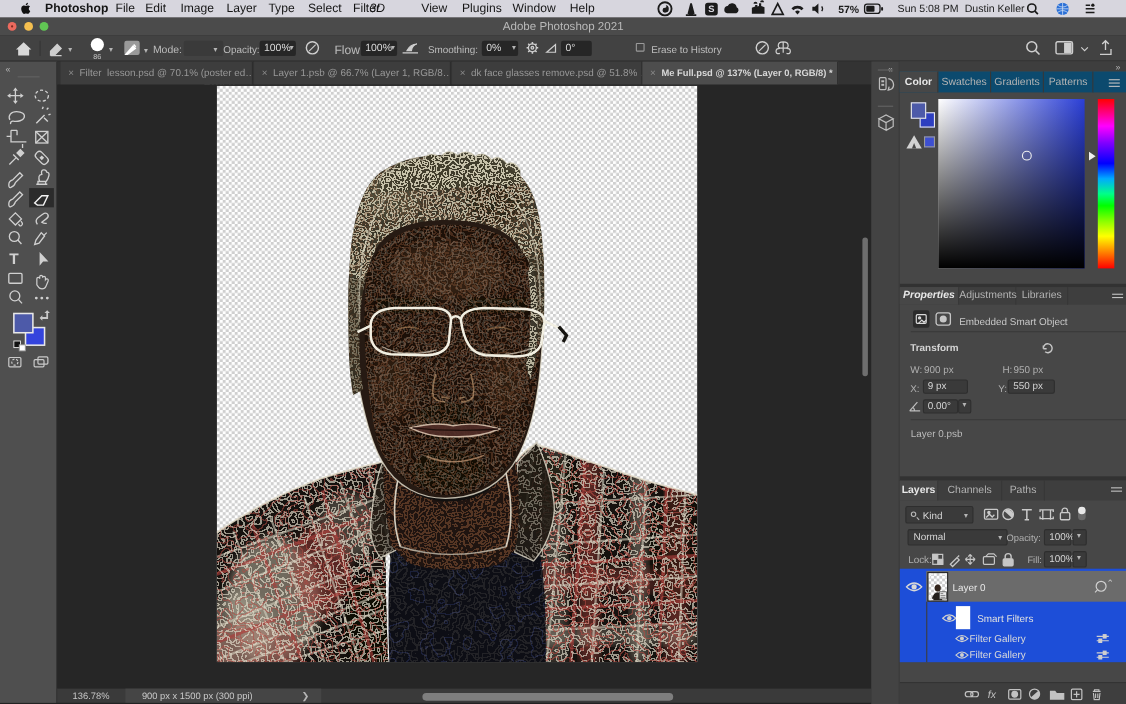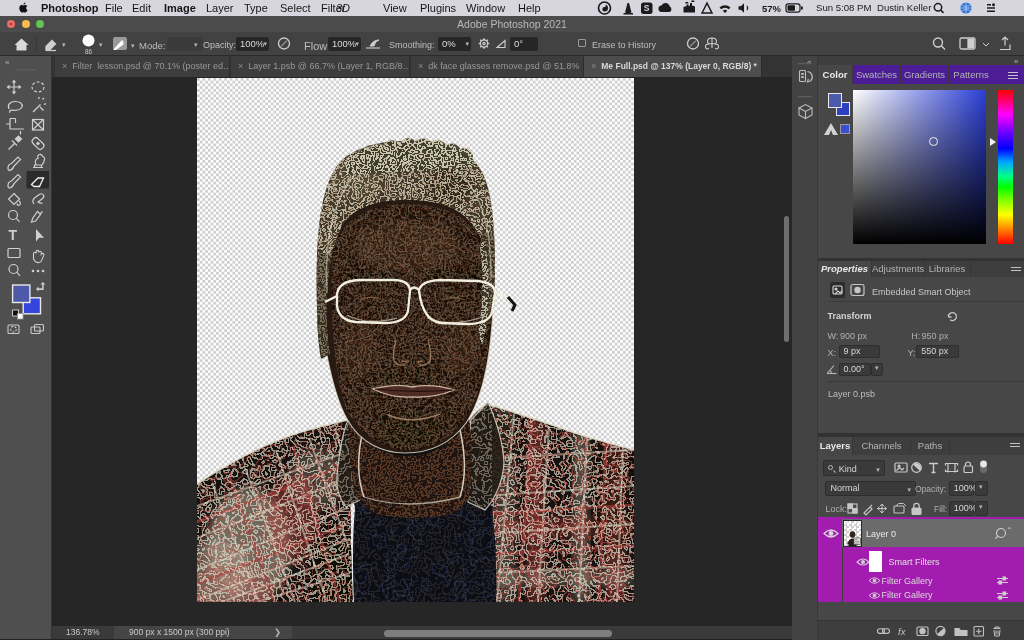--- a/index.html
+++ b/index.html
@@ -32,40 +32,40 @@
     font-size:9px; line-height:21px; white-space:nowrap; overflow:hidden; border-right:1px solid #2d2d2d;}
   .tab .x { color:#8a8a8a; margin:0 5px 0 7px; font-size:9px;}
   #canvaswrap { left:52px; top:77px; width:740px; height:549px; background:#262626; }
   #statusbar { left:52px; top:626px; width:740px; height:13px; background:#3a3a3a;
     color:#c9c9c9; font-size:8.5px; line-height:13px; }
   
   #paneldock { left:792px; top:56px; width:232px; height:584px; background:#434343; }
   #iconstrip { position:absolute; left:1px; top:0; width:25px; height:584px;
     background:#434343; border-right:1px solid #393939; }
   #panels { position:absolute; left:26px; top:0; width:206px; height:584px; background:#474747; }
-  .ptabrow { position:absolute; left:0; width:206px; background:#4c1d95; }
+  .ptabrow { position:absolute; left:0; width:206px; background:#0c4a6e; }
   .ptab { position:absolute; top:0; height:100%; color:#b3b3b3; font-size:9.5px;
     text-align:center; border-right:1px solid #373737; }
   .ptab.on { background:#474747; color:#e8e8e8; font-weight:bold; }
   .pbox { position:absolute; background:#3a3a3a; border:1px solid #2e2e2e;
     border-radius:2px; color:#d6d6d6; font-size:9px; }
   .lbl { position:absolute; color:#b0b0b0; font-size:9px; }
   .wlbl { position:absolute; color:#d8d8d8; font-size:9px; }
 </style>
 </head>
 <body>
 <div id="stage">
   <div id="menubar" class="abs">
     <svg width="13" height="13" style="position:absolute; left:17px; top:1px;" viewBox="0 0 13 13">
         <path d="M9.2 6.9c0-1.3 1.05-1.9 1.1-1.93-.6-.88-1.53-1-1.86-1.02-.8-.08-1.55.46-1.95.46-.4 0-1.02-.45-1.68-.44-.87.01-1.66.5-2.1 1.27-.9 1.55-.23 3.84.64 5.1.43.61.93 1.3 1.59 1.28.64-.03.88-.41 1.65-.41.77 0 .99.41 1.66.4.69-.01 1.12-.62 1.54-1.24.48-.71.68-1.4.69-1.44-.02-.01-1.32-.5-1.33-2.03zM7.9 3.1c.35-.43.59-1.02.52-1.6-.5.02-1.12.34-1.48.76-.33.38-.61.98-.53 1.56.56.04 1.13-.29 1.49-.72z" fill="#111"></path>
       </svg>
     <span class="mi abs" style="left:41px; font-weight:bold;">Photoshop</span>
     <span class="mi abs" style="left:105px;">File</span>
       <span class="mi abs" style="left:132px;">Edit</span>
-      <span class="mi abs" style="left:164px;font-weight:bold;">Image</span>
+      <span class="mi abs" style="left:164px;">Image</span>
     <span class="mi abs" style="left:206px;">Layer</span>
       <span class="mi abs" style="left:244px;">Type</span>
       <span class="mi abs" style="left:280px;">Select</span>
     <span class="mi abs" style="left:321px;">Filter</span>
       <span class="mi abs" style="left:336px;font-style:italic;">3D</span>
       <span class="mi abs" style="left:383px;">View</span>
     <span class="mi abs" style="left:420px;">Plugins</span>
       <span class="mi abs" style="left:466px;">Window</span>
       <span class="mi abs" style="left:518px;">Help</span>
     <svg width="444" height="16" viewBox="0 0 444 16" style="position:absolute; left:580px; top:0;">
@@ -576,21 +576,21 @@
           <rect x="66" y="8" width="9" height="6.5" rx="1" fill="#c6c6c6"></rect>
             <path d="M67.8 8 v-2 a2.7 2.7 0 0 1 5.4 0 v2" stroke-width="1.3"></path>
         </g>
       </svg>
       <div class="lbl" style="left:116px;top:447.5px;font-size:8.5px;">Fill:</div>
       <div class="pbox" style="left:130.8px;top:444.5px;width:25px;height:15px;line-height:13px;padding-left:4px;">100%</div>
       <div class="pbox" style="left:157px;top:444.5px;width:13px;height:15px;">
           <span style="position:absolute;left:3px;top:1px;font-size:7px;color:#b5b5b5;">▾</span>
         </div>
 
-      <div class="abs" style="left:0;top:461px;width:206px;height:85px;background:#a21caf;">
+      <div class="abs" style="left:0;top:461px;width:206px;height:85px;background:#1d4ed8;">
         <div class="abs" style="left:24px;top:2px;width:182px;height:28px;background:#6b6b6b;"></div>
         <svg class="abs" style="left:5px;top:11px;" width="16" height="11" viewBox="0 0 16 11">
             <path d="M1 5.5 Q8 -1.5 15 5.5 Q8 12.5 1 5.5 Z" fill="none" stroke="#d8d8d8" stroke-width="1.2"></path>
             <circle cx="8" cy="5.5" r="2.4" fill="#d8d8d8"></circle>
           </svg>
         <div class="abs" style="left:25.7px;top:4px;width:17px;height:25px;background:
           repeating-conic-gradient(#cdcdcd 0% 25%, #fff 0% 50%) 0 0/5px 5px;outline:1px solid #2a2a2a;"></div>
         <svg class="abs" style="left:25.7px;top:4px;" width="17" height="25" viewBox="0 0 17 25">
           <ellipse cx="8.5" cy="13.5" rx="2.8" ry="3.2" fill="#33251b"></ellipse>
           <path d="M2.5 25 q2.2-7.5 6-7.5 t6 7.5z" fill="#241f1c"></path>

